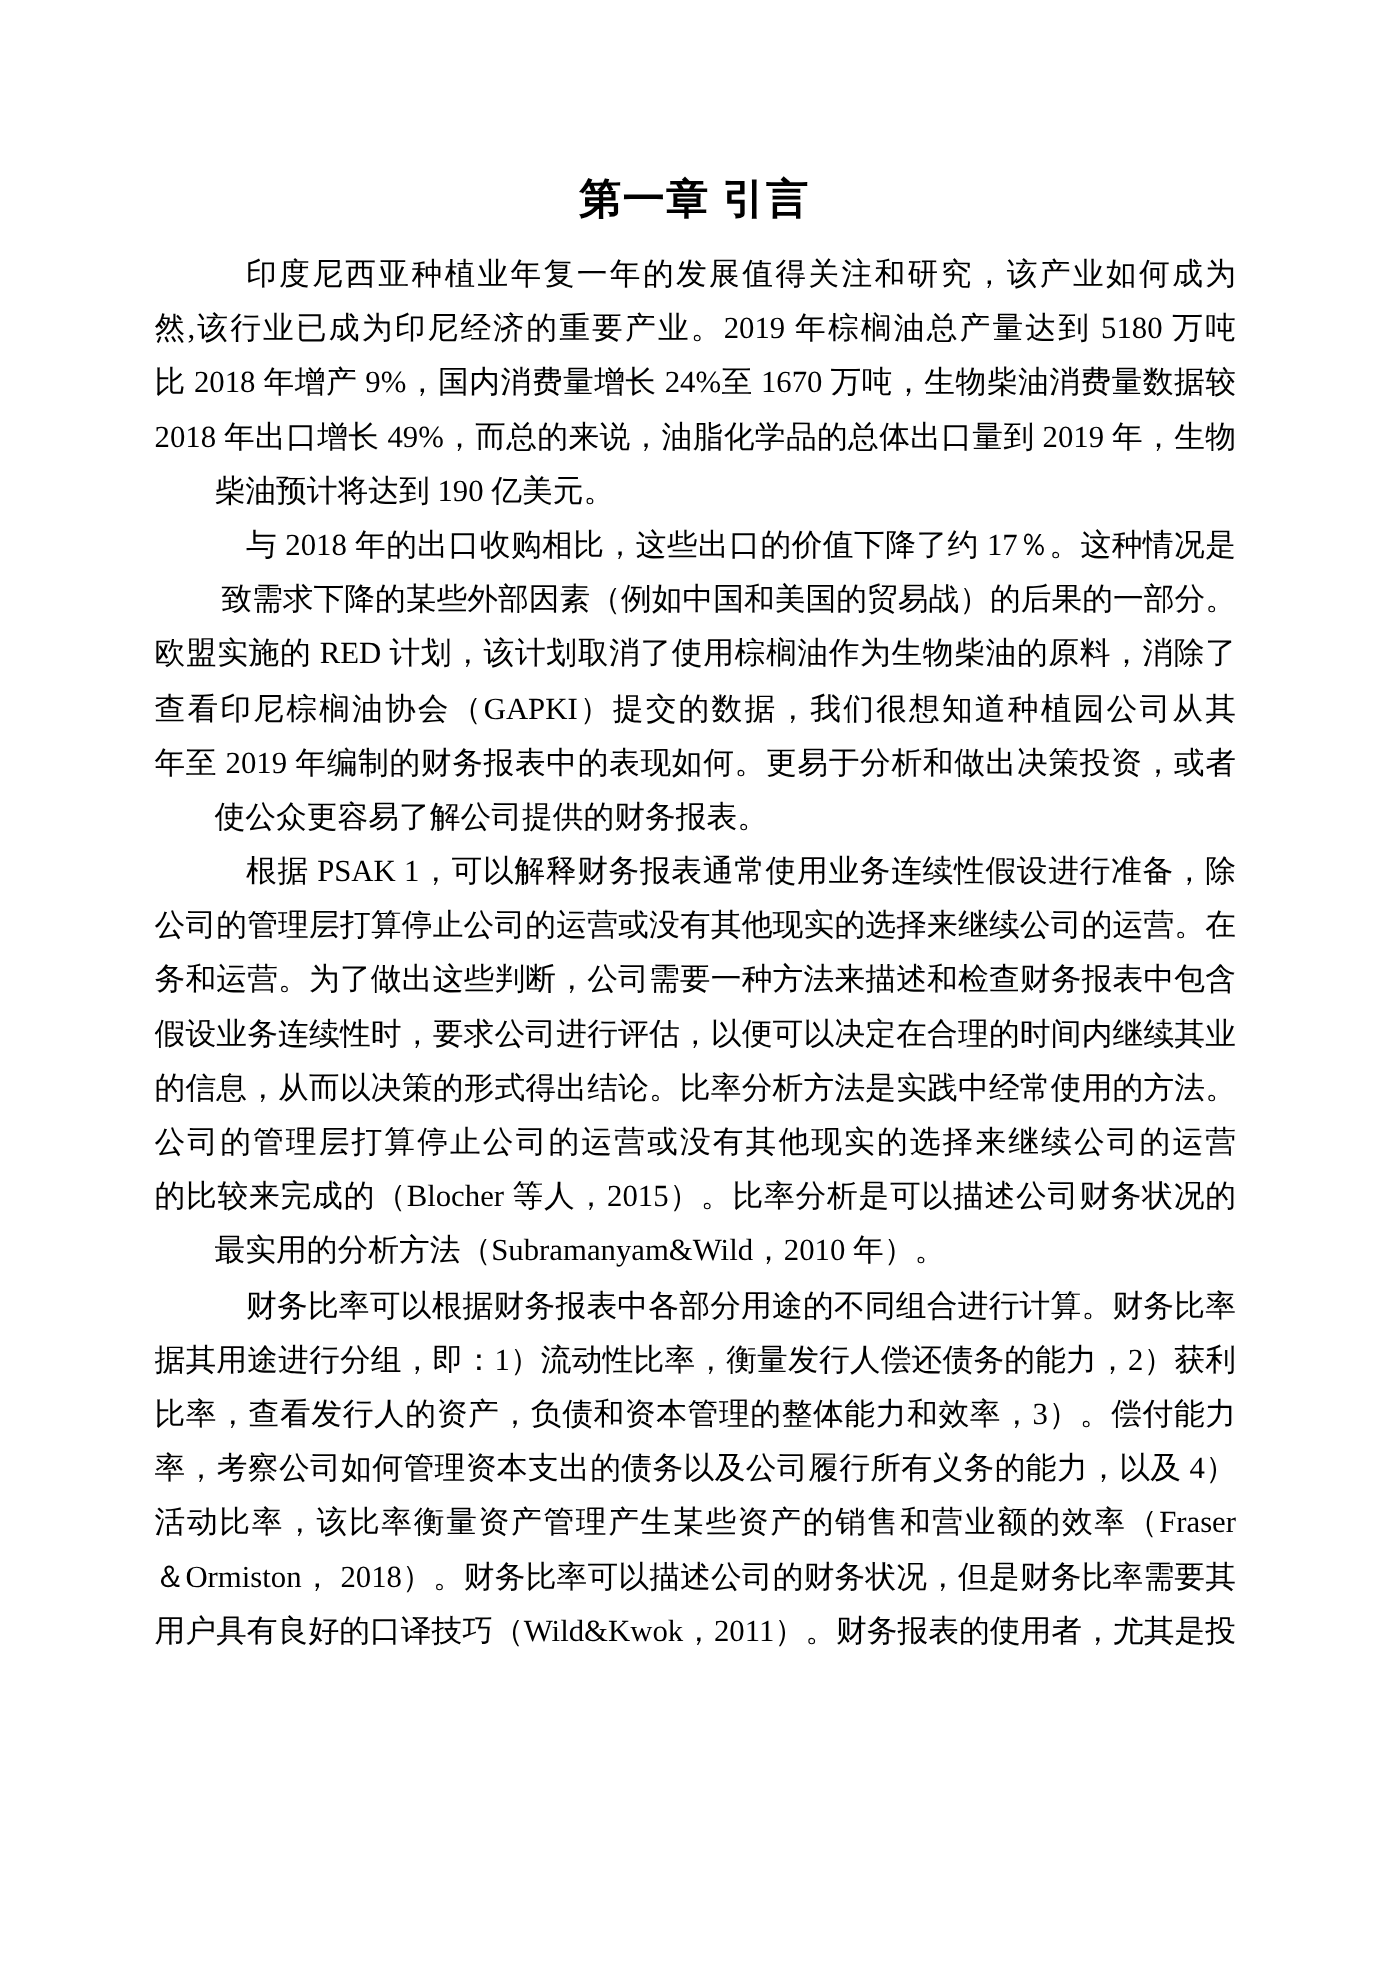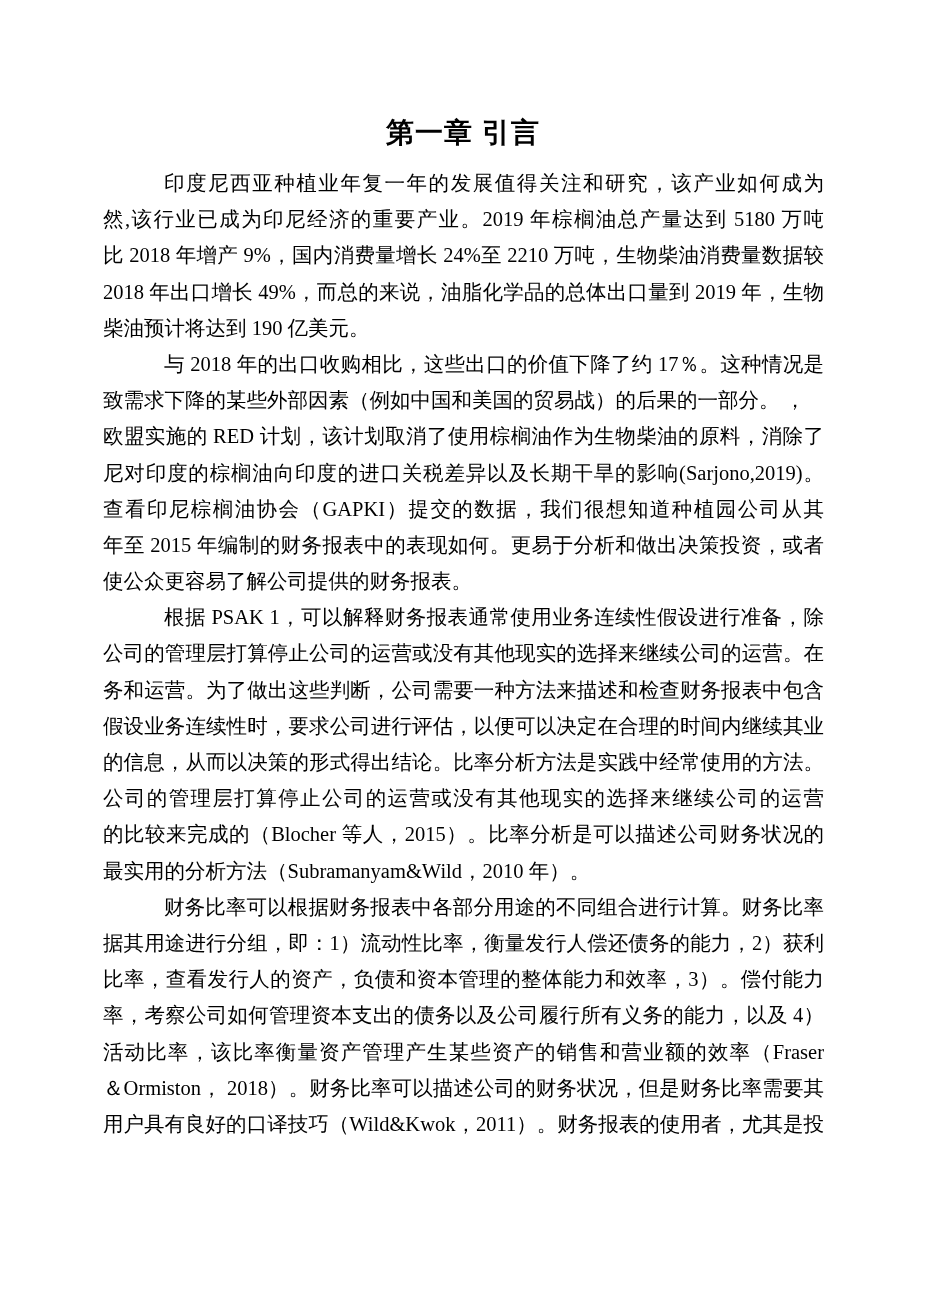--- a/index.html
+++ b/index.html
@@ -49,42 +49,42 @@
     text-justify: inter-character;
     overflow: hidden;
     white-space: pre-wrap;
   }
   .line.indent {
     text-indent: 61px;
   }
   .line.no-justify {
     text-align: right;
     text-align-last: left;
+    margin-left: 40px;
   }
 </style>
 </head>
 <body>
 
 <div class="sheet">
   <div class="doc-title">第一章 引言</div>
   <div class="doc-body" id="doc-body">
       <div class="paragraph">
         <div class="line indent">印度尼西亚种植业年复一年的发展值得关注和研究，该产业如何成为 2017</div>
         <div class="line">然,该行业已成为印尼经济的重要产业。2019 年棕榈油总产量达到 5180 万吨 CPO，</div>
-        <div class="line">比 2018 年增产 9%，国内消费量增长 24%至 2210 万吨，生物柴油消费量数据较</div>
+        <div class="line">比 2018 年增产 9%，国内消费量增长 24%至 1670 万吨，生物柴油消费量数据较</div>
         <div class="line">2018 年出口增长 49%，而总的来说，油脂化学品的总体出口量到 2019 年，生物</div>
         <div class="line no-justify">柴油预计将达到 190 亿美元。</div>
       </div>
       <div class="paragraph">
         <div class="line indent">与 2018 年的出口收购相比，这些出口的价值下降了约 17％。这种情况是导</div>
         <div class="line no-justify">致需求下降的某些外部因素（例如中国和美国的贸易战）的后果的一部分。 ，</div>
         <div class="line">欧盟实施的 RED 计划，该计划取消了使用棕榈油作为生物柴油的原料，消除了印</div>
-        <div class="line">尼对印度的棕榈油向印度的进口关税差异以及长期干旱的影响(Sarjono,2019)。</div>
         <div class="line">查看印尼棕榈油协会（GAPKI）提交的数据，我们很想知道种植园公司从其 2014</div>
-        <div class="line">年至 2015 年编制的财务报表中的表现如何。更易于分析和做出决策投资，或者</div>
+        <div class="line">年至 2019 年编制的财务报表中的表现如何。更易于分析和做出决策投资，或者</div>
         <div class="line no-justify">使公众更容易了解公司提供的财务报表。</div>
       </div>
       <div class="paragraph">
         <div class="line indent">根据 PSAK 1，可以解释财务报表通常使用业务连续性假设进行准备，除非</div>
         <div class="line">公司的管理层打算停止公司的运营或没有其他现实的选择来继续公司的运营。在</div>
         <div class="line">务和运营。为了做出这些判断，公司需要一种方法来描述和检查财务报表中包含</div>
         <div class="line">假设业务连续性时，要求公司进行评估，以便可以决定在合理的时间内继续其业</div>
         <div class="line">的信息，从而以决策的形式得出结论。比率分析方法是实践中经常使用的方法。</div>
         <div class="line">公司的管理层打算停止公司的运营或没有其他现实的选择来继续公司的运营</div>
         <div class="line">的比较来完成的（Blocher 等人，2015）。比率分析是可以描述公司财务状况的</div>

